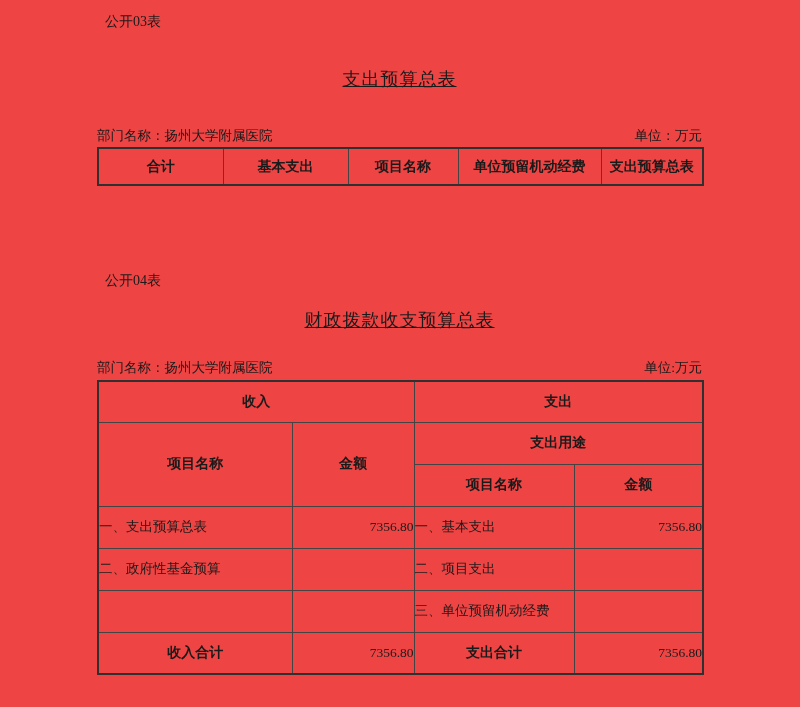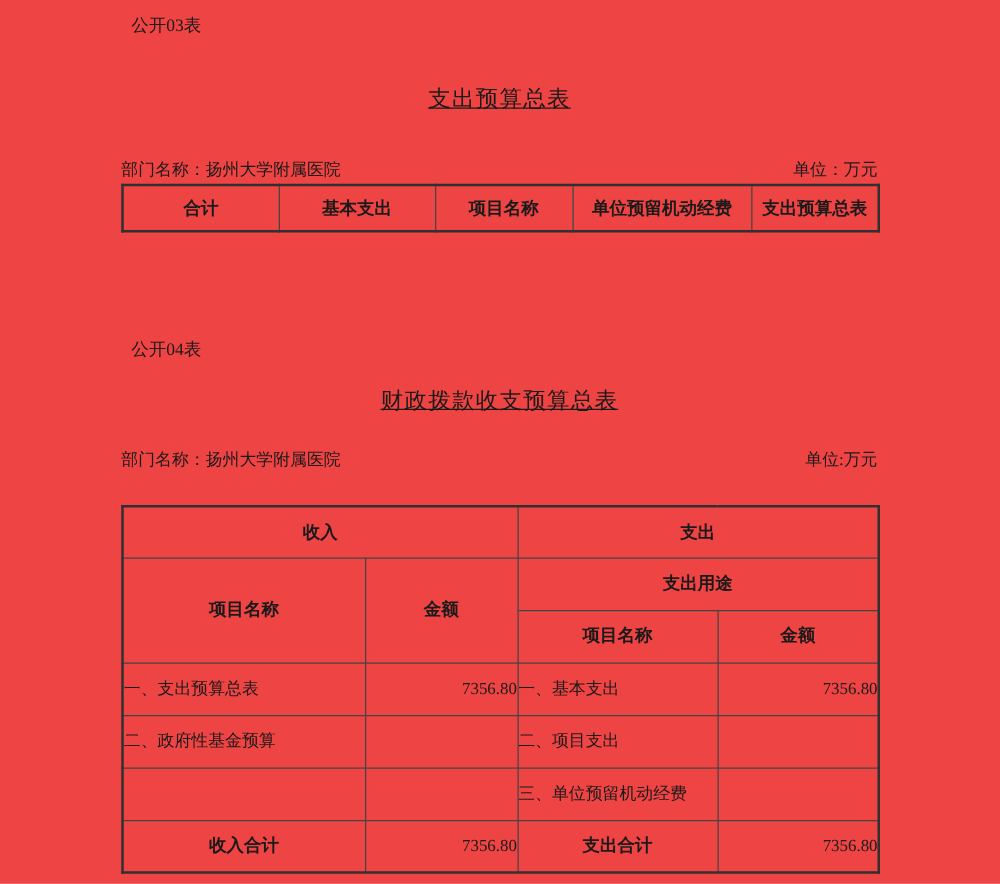--- a/index.html
+++ b/index.html
@@ -71,21 +71,21 @@
     font-size: 13.5px;
   }
   td.total-label {
     font-weight: bold;
     font-size: 14px;
     text-align: center;
   }
   #table-03 { top: 147px; }
   #table-03 tr.hdr { height: 37px; }
   #table-03 tr.data { height: 39px; }
-  #table-04 { top: 380px; margin-top: 24px; }
+  #table-04 { top: 380px; }
   #table-04 tr.r-top { height: 41px; }
   #table-04 tr.r-mid { height: 42px; }
   #table-04 tr.r-data { height: 42px; }
 </style>
 </head>
 <body>
 
 <div class="page">
 
   <div class="sec-label" style="top:13px">公开03表</div>

